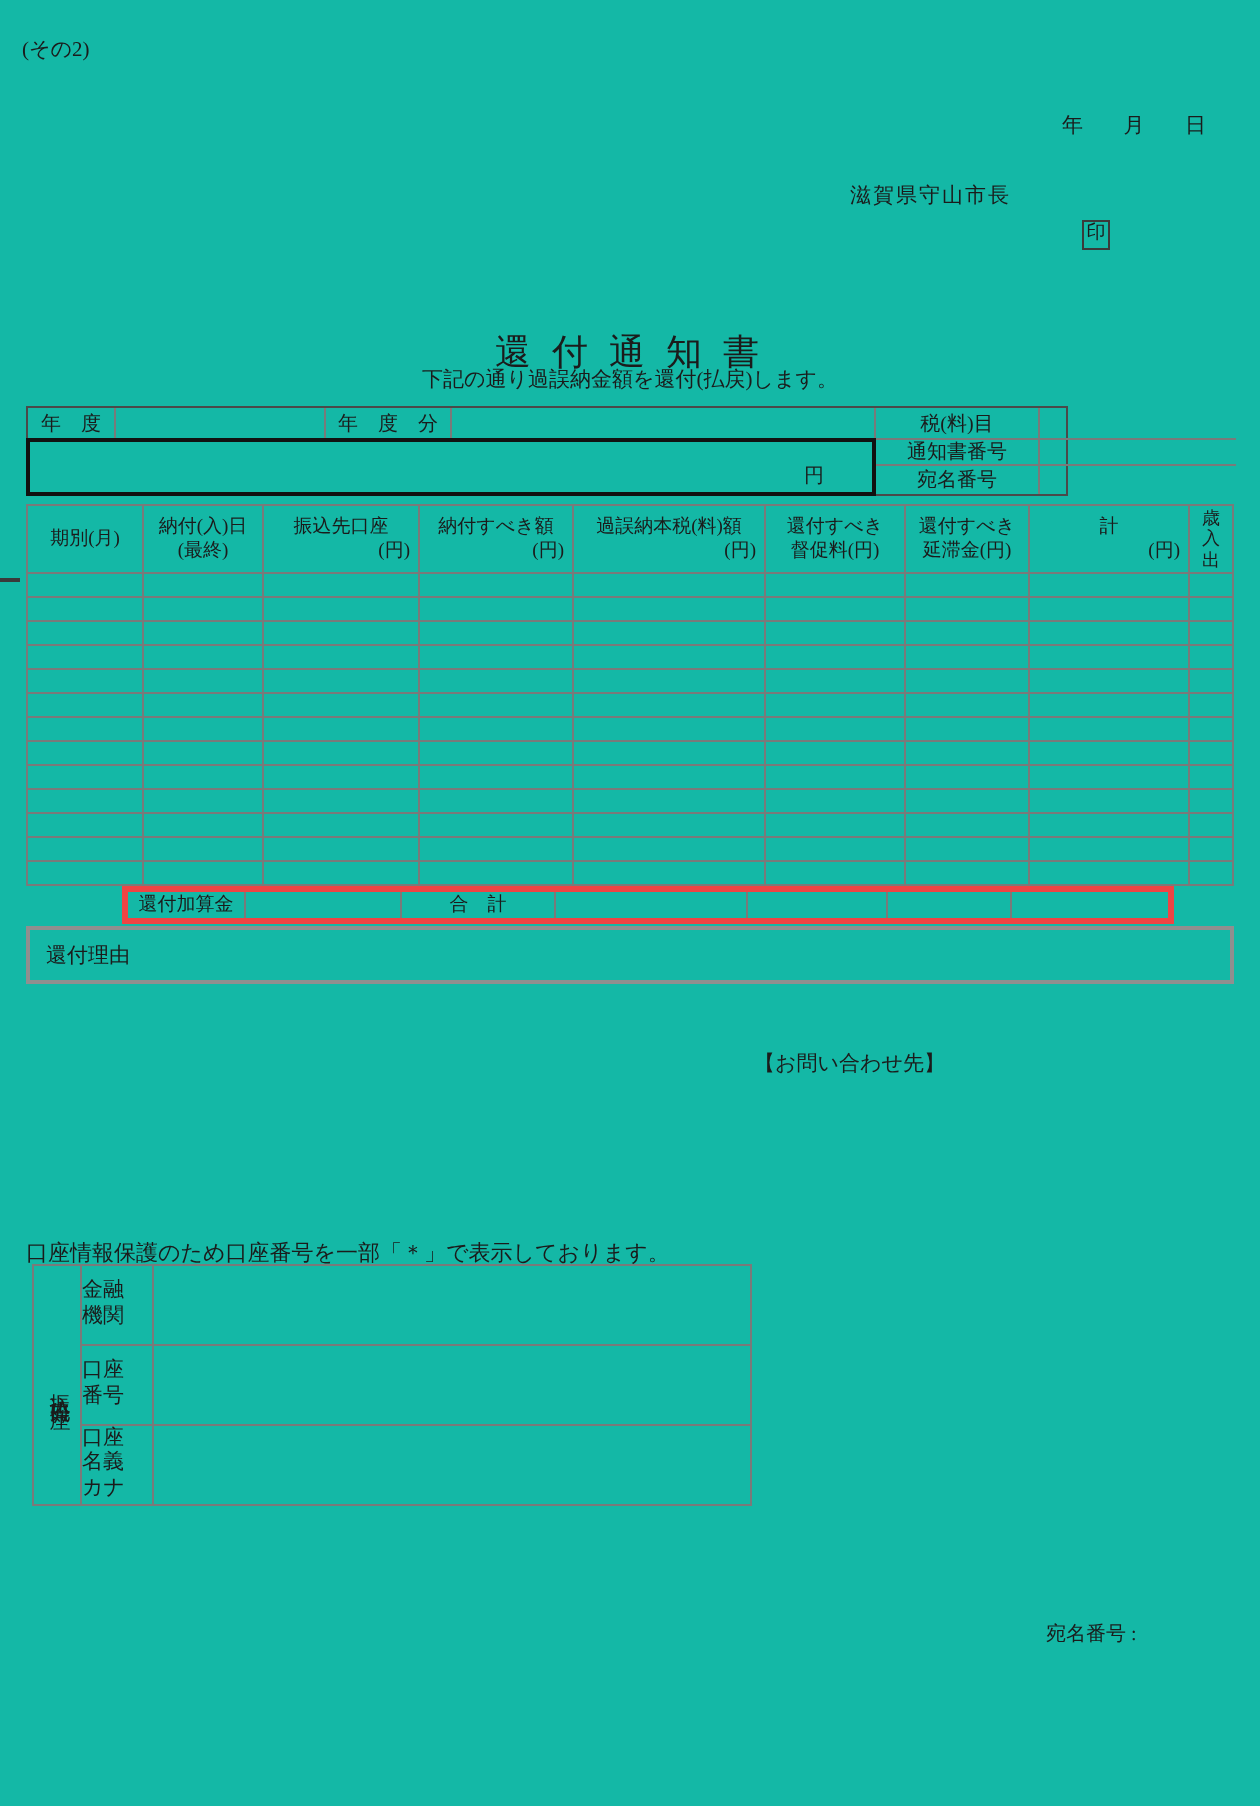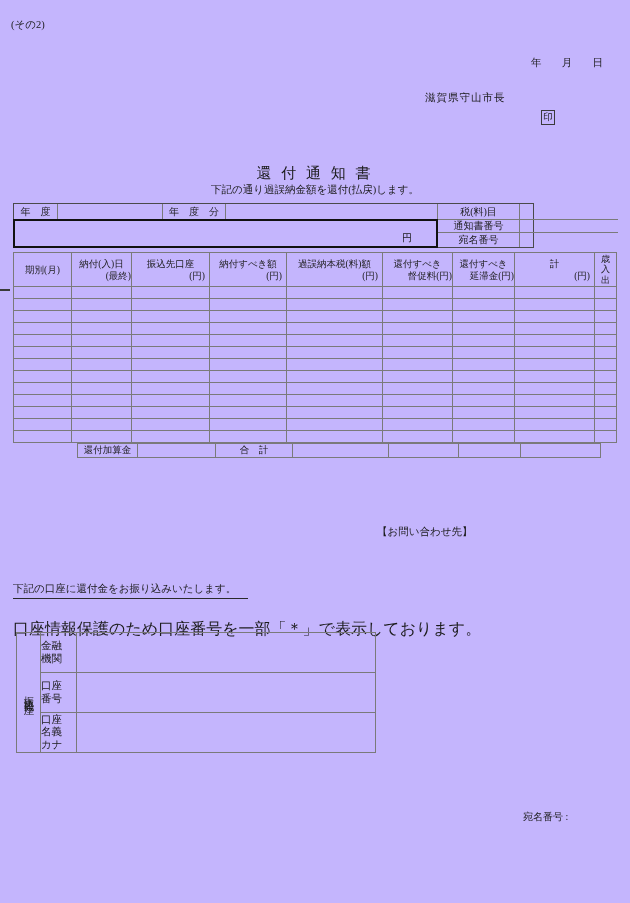--- a/index.html
+++ b/index.html
@@ -1,26 +1,26 @@
 <!DOCTYPE html>
 <html><head>
 <meta charset="utf-8">
 <style>
   * { margin:0; padding:0; box-sizing:border-box; }
   body { background:#e8e8e8; font-family:"Liberation Serif","DejaVu Serif",serif; }
-  .page { position:relative; width:630px; height:903px; background:#c4b5fd; color:#1b1b1b; overflow:hidden; }
+  .page { position:relative; width:630px; height:903px; background:#14b8a6; color:#1b1b1b; overflow:hidden; }
 
   .corner-note { position:absolute; left:11px; top:18px; font-size:10.5px; }
   .reg-mark { position:absolute; left:0; top:289px; width:10px; height:2px; background:#3a3a3a; }
 
   .date-line { position:absolute; left:531px; top:56px; width:72px; display:flex; justify-content:space-between; font-size:10.5px; }
   .issuer { position:absolute; left:425px; top:91px; font-size:10.5px; letter-spacing:1px; }
   .seal { position:absolute; left:541px; top:110px; width:14px; height:15px; border:1px solid #3a3a3a; font-size:9.5px; line-height:13px; text-align:center; }
 
-  .title { position:absolute; left:0; right:0; top:164px; text-align:center; font-size:15px; letter-spacing:3px; }
+  .title { position:absolute; left:0; right:0; top:164px; text-align:center; font-size:18px; letter-spacing:3px; }
   .subtitle { position:absolute; left:0; right:0; top:183px; text-align:center; font-size:10.5px; }
 
   
   .summary { position:absolute; left:13px; top:203px; width:521px; display:grid;
              grid-template-columns:44px 105px 63px 212px 82px 98px;
              grid-template-rows:16px 13px 14px; border:1px solid #4a4a4a; font-size:10px; }
   .summary > div { border-right:1px solid #7a7a7a; border-bottom:1px solid #7a7a7a;
                    display:flex; align-items:center; justify-content:center; }
   .summary > .val { justify-content:flex-start; padding-left:3px; }
   .summary > .lastcol { border-right:none; }
@@ -34,35 +34,35 @@
   .yen-suffix { position:absolute; right:24px; bottom:1px; font-size:10px; }
 
   
   .main-table { position:absolute; left:13px; top:252px; border-collapse:collapse; table-layout:fixed; width:604px; }
   .main-table th, .main-table td { border:1px solid #7a7a7a; font-weight:normal; padding:0; }
   .main-table { border:1px solid #4a4a4a; }
   .main-table thead tr { height:34px; }
   .main-table tbody tr { height:12px; }
   .main-table th { font-size:9.5px; vertical-align:middle; }
   .hl1 { text-align:center; line-height:12px; }
-  .hl2 { text-align:right; line-height:12px; }
+  .hl2 { text-align:center; line-height:12px; }
   .hl2.right { text-align:right; padding-right:4px; }
   th.h-vert span { display:block; font-size:9px; line-height:10.5px; text-align:center; }
 
-  .footer-row { position:absolute; left:77px; top:443px; border-collapse:collapse; table-layout:fixed; width:524px; border:1px solid #ef4444;padding-left:16px; }
+  .footer-row { position:absolute; left:61px; top:443px; border-collapse:collapse; table-layout:fixed; width:524px; border:3px solid #ef4444;padding-left:16px; }
   .footer-row td { border:1px solid #7a7a7a; height:14px; font-size:9.5px; text-align:center; padding:0; }
 
   .reason-box { position:absolute; left:13px; top:463px; width:604px; height:29px; border:2px solid #8f8f8f;
                 display:flex; align-items:center; padding-left:8px; font-size:10.5px; }
 
   .contact-heading { position:absolute; left:377px; top:525px; font-size:10.5px; }
 
   .transfer-intro { position:absolute; left:13px; top:582px; font-size:10.5px;
                     border-bottom:1px solid #2a2a2a; padding-bottom:2px; padding-right:12px; }
-  .privacy-note { position:absolute; left:13px; top:619px; font-size:16px; }
+  .privacy-note { position:absolute; left:13px; top:619px; font-size:11px; }
 
   .account { position:absolute; left:16px; top:632px; border-collapse:collapse; table-layout:fixed; width:359px; border:1px solid #4a4a4a; }
   .account td { border:1px solid #7a7a7a; padding:0; }
   .account tr { height:40px; }
   .acc-group { text-align:center; vertical-align:middle; }
   .vlabel { writing-mode:vertical-rl; text-orientation:upright; margin:0 auto; font-size:10.5px; letter-spacing:2px; }
   .acc-label { text-align:left; vertical-align:middle; font-size:10.5px; }
   .acc-label span { display:block; line-height:12.5px; }
   .acc-value { font-size:10.5px; padding-left:4px; }
 
@@ -323,24 +323,27 @@
           <td></td>
           <td>合　計</td>
           <td></td>
           <td></td>
           <td></td>
           <td></td>
         </tr>
       </tbody>
   </table>
 
+  <div class="reason-box">
+    <span>還付理由</span>
+    <span></span>
+  </div>
 
   <div class="contact-heading">【お問い合わせ先】</div>
 
-  <div class="transfer-intro">下記の口座に還付金をお振り込みいたします。</div>
   <div class="privacy-note">口座情報保護のため口座番号を一部「＊」で表示しております。</div>
 
   <table class="account">
     <colgroup>
         <col style="width: 24px;">
         <col style="width: 36px;">
         <col style="width: 299px;">
       </colgroup>
     <tbody>
         <tr>

